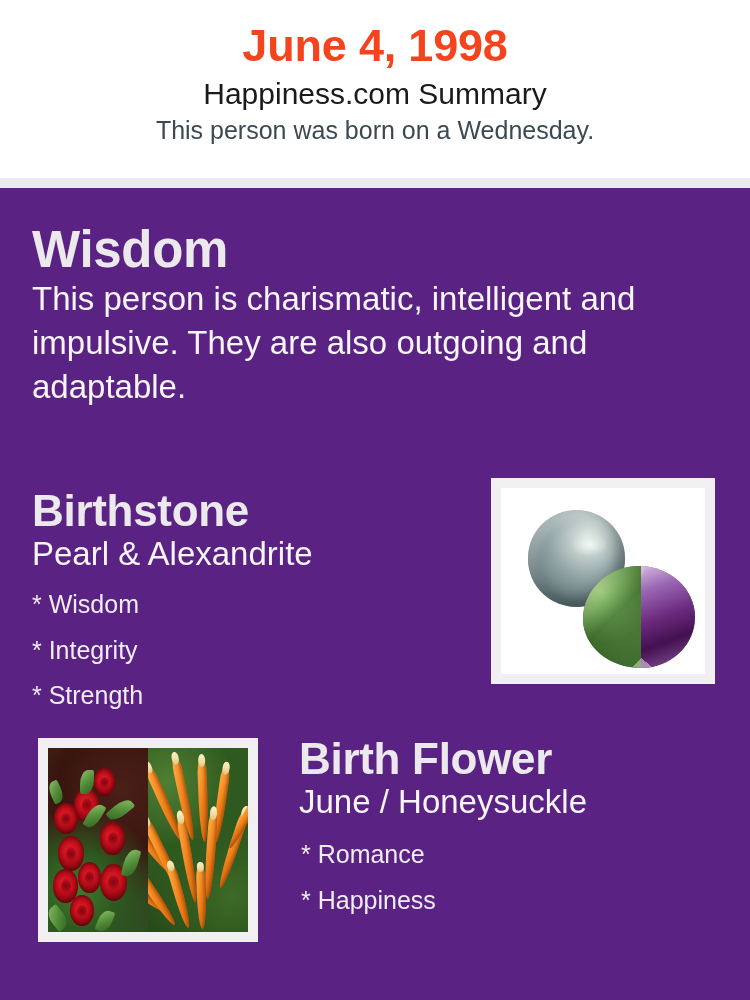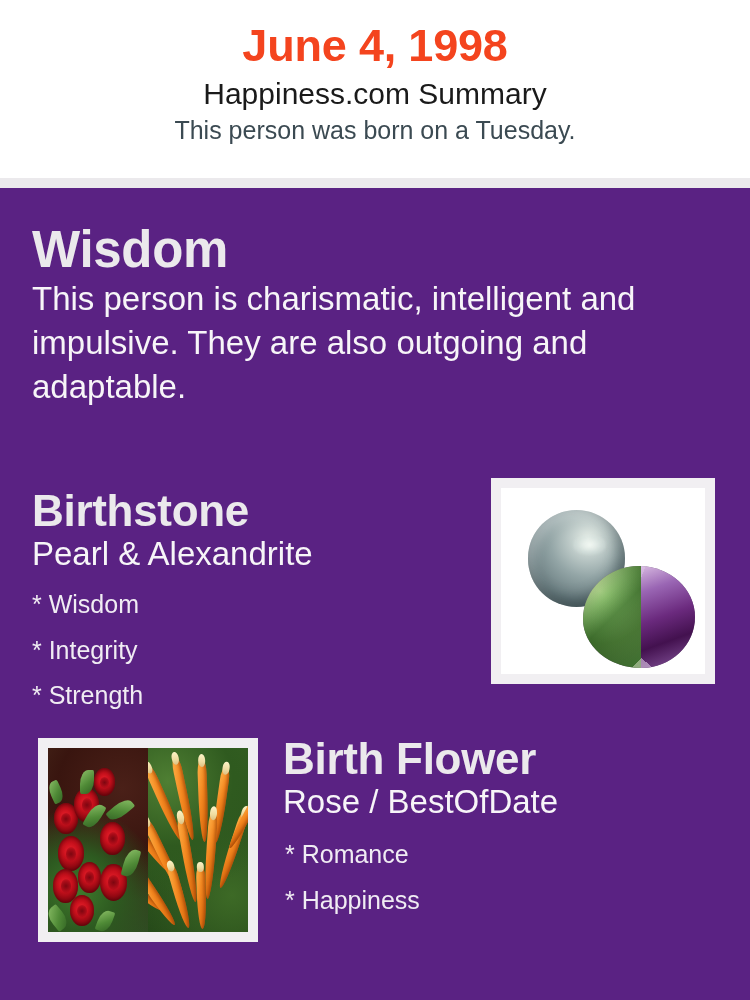--- a/index.html
+++ b/index.html
@@ -297,37 +297,37 @@
     left: 8%;
     top: -6%;
     width: 84%;
     height: 16%;
     border-radius: 50%;
     background: linear-gradient(180deg, #fdf3c8 0%, #efdca0 60%, #dcc183 100%);
   }
 
   .flower-text {
     position: absolute;
-    left: 283px;
+    left: 299px;
     top: 548px;
     width: 440px;
   }
 
   .flower-text .section-title { font-size: 44px; }
   .flower-text .trait-list { margin-top: 11px; margin-left: 2px; }
 </style>
 </head>
 <body>
 
 <div class="page">
 
   <div class="header">
     <div class="header-date">June 4, 1998</div>
     <div class="header-site">Happiness.com Summary</div>
-    <div class="header-weekday">This person was born on a Tuesday.</div>
+    <div class="header-weekday">This person was born on a Wednesday.</div>
   </div>
   <div class="header-divider"></div>
 
   <div class="body-panel">
 
     <div class="zodiac">
       <div class="zodiac-name">Wisdom</div>
       <div class="zodiac-desc">This person is charismatic, intelligent and impulsive. They are also outgoing and adaptable.</div>
     </div>
 
@@ -385,21 +385,21 @@
           <div class="tube" style="left:22%;top:58%;width:9%;height:38%;transform:rotate(-34deg)"></div>
           <div class="tube" style="left:36%;top:62%;width:9%;height:36%;transform:rotate(-16deg)"></div>
           <div class="tube" style="left:50%;top:64%;width:9%;height:34%;transform:rotate(-2deg)"></div>
           <div class="tube" style="left:78%;top:20%;width:8%;height:34%;transform:rotate(28deg)"></div>
         </div>
       </div>
     </div>
 
     <div class="flower-text">
       <div class="section-title">Birth Flower</div>
-      <div class="section-sub">Rose / BestOfDate</div>
+      <div class="section-sub">June / Honeysuckle</div>
       <ul class="trait-list">
         <li class="trait-item">* Romance</li>
         <li class="trait-item">* Happiness</li>
       </ul>
     </div>
 
   </div>
 </div>
 
 </body></html>

